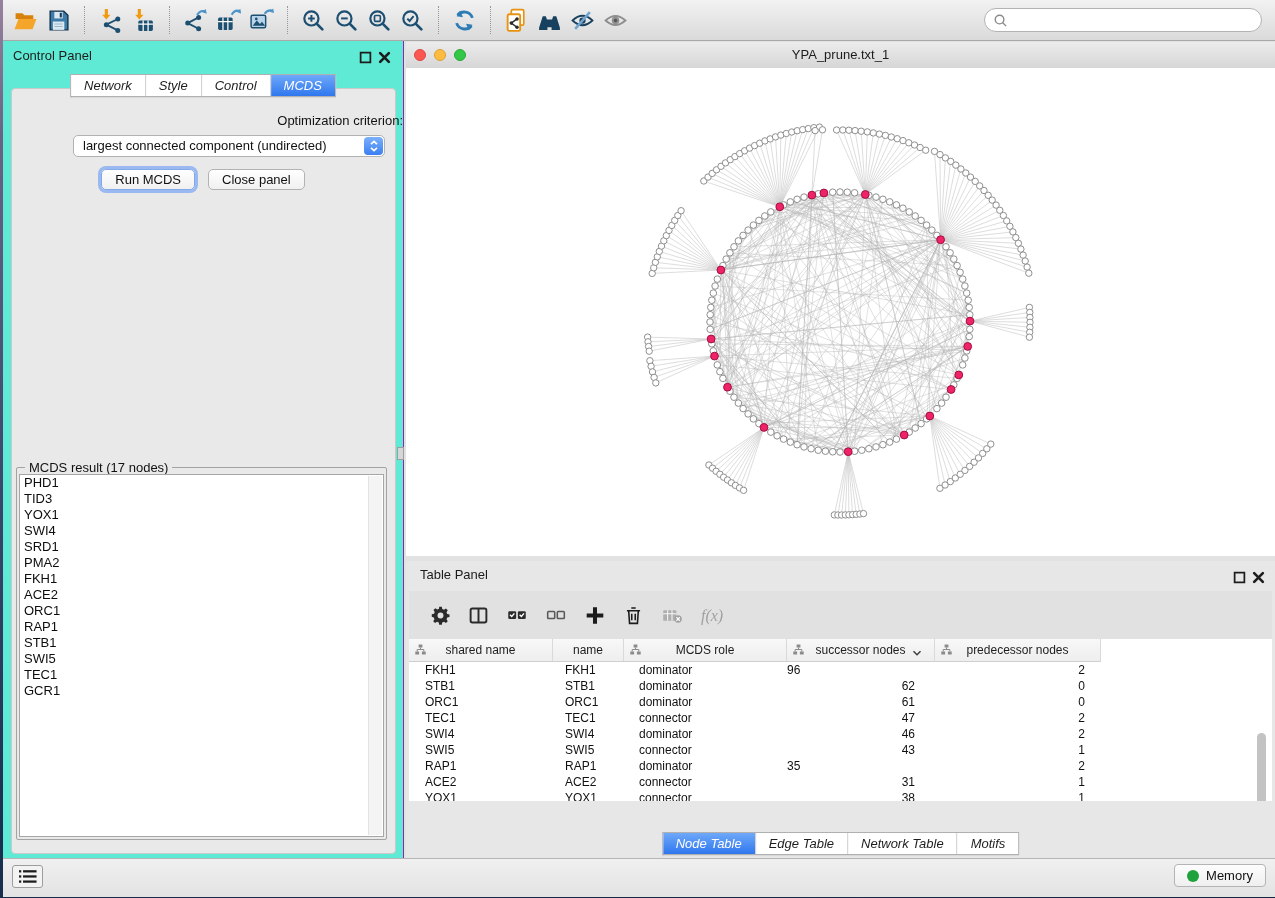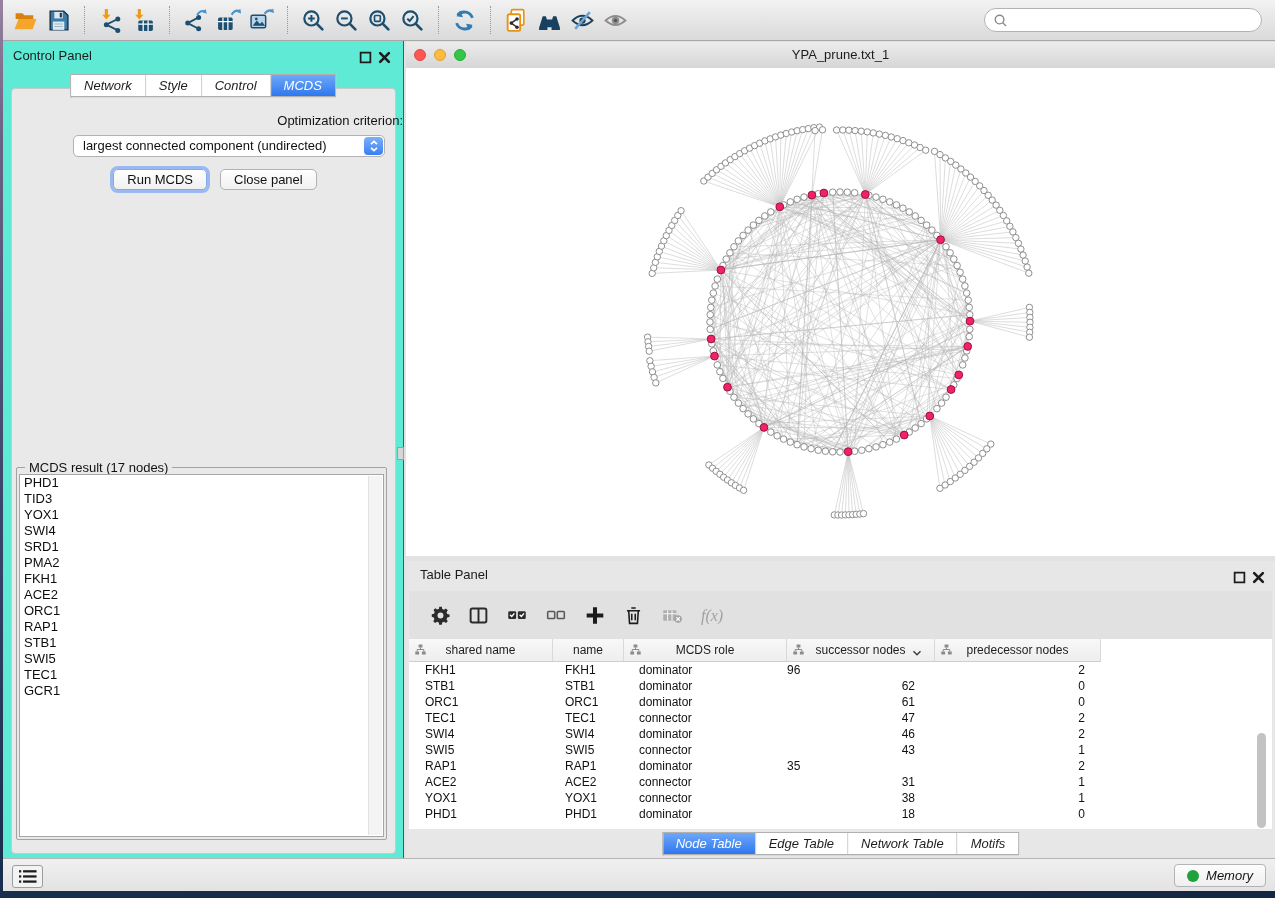--- a/index.html
+++ b/index.html
@@ -36,21 +36,21 @@
   .seg-tab{padding:0 13px;height:21px;line-height:21px;font-size:13px;color:#1e1e1e;border-left:1px solid #cfcfcf;white-space:nowrap;cursor:default;}
   .seg-tab:first-child{border-left:none;}
   .seg-tab.active{background:linear-gradient(#6ea8f8,#2f77ef);color:#fff;}
   #cp-tabs{top:33px;left:50%;transform:translateX(-50%);}
   #opt-label{top:72px;left:0;width:100%;text-align:right;font-size:13px;color:#111;}
   #opt-select{top:94px;left:42px;width:312px;height:22px;background:#fff;border:1px solid #b2b2b2;border-radius:5px;
      box-sizing:border-box;font-size:13px;line-height:20px;padding-left:9px;color:#111;cursor:default;margin-left:28px;}
   #opt-stepper{position:absolute;right:1px;top:1px;width:19px;height:18px;border-radius:4px;
      background:linear-gradient(#7cb0fa,#3a7ff2);display:flex;align-items:center;justify-content:center;}
   #opt-stepper svg{width:10px;height:14px;}
-  #cp-buttons{top:128px;left:0;width:100%;display:flex;justify-content:center;gap:13px;padding-left:12px;}
+  #cp-buttons{top:128px;left:0;width:100%;display:flex;justify-content:center;gap:13px;}
   .mac-btn{background:linear-gradient(#ffffff,#f0f0f0);border:1px solid #b2b2b2;border-radius:5px;height:21px;
      font-size:13px;color:#111;padding:0 13px;line-height:19px;box-sizing:border-box;cursor:default;}
   .focus-ring{box-shadow:0 0 0 3px rgba(110,160,245,.65);border-color:#84a9e9;}
   #mcds-group{left:13px;top:426px;width:369px;height:371px;border:1px solid #a3a3a3;border-radius:2px;}
   #mcds-legend{position:absolute;top:-8px;left:8px;background:#e9e9e9;padding:0 4px;font-size:13px;color:#111;}
   #mcds-list{position:absolute;left:2px;right:2px;top:6px;bottom:2px;background:#fff;border:1px solid #a6a6a6;overflow:hidden;}
   #mcds-scroll{position:absolute;right:1px;top:1px;bottom:1px;width:13px;background:#f4f4f4;border-left:1px solid #e2e2e2;}
   .mcds-item{font-size:13px;line-height:16px;padding-left:4px;color:#0d0d0d;}
   
   #network-window{left:406px;top:42px;width:869px;height:514px;}
@@ -66,35 +66,35 @@
   #v-splitter{left:397px;top:447px;width:7px;height:13px;background:#d6d6d6;border:1px solid #9e9e9e;box-sizing:border-box;}
   
   #table-panel{left:406px;top:561px;width:869px;height:297px;background:#e7e7e7;}
   #tp-title{left:14px;top:6px;}
   #tp-float{right:29px;top:9px;} #tp-close{right:10px;top:9px;}
   #tp-toolbar{position:absolute;left:3px;top:30px;right:3px;height:48px;background:#e1e1e1;
      display:flex;align-items:center;padding-left:21px;gap:17px;box-sizing:border-box;}
   .tt-btn{height:24px;display:flex;align-items:center;justify-content:center;cursor:default;}
   .tt-btn svg{height:21px;}
   .tt-btn.disabled{opacity:.9;}
-  #nt-table{position:absolute;left:3px;top:78px;right:3px;height:190px;background:#fff;overflow:hidden;}
+  #nt-table{position:absolute;left:3px;top:78px;right:3px;height:162px;background:#fff;overflow:hidden;}
   #nt-head{position:absolute;left:0;top:0;height:22px;display:flex;
      background:linear-gradient(#f8f8f8,#eeeeee);border-bottom:1px solid #cfcfcf;}
   .th{position:relative;display:flex;align-items:center;justify-content:center;box-sizing:border-box;
      border-right:1px solid #d9d9d9;font-size:12px;color:#1d1d1d;height:22px;cursor:default;}
   .th-ic{position:absolute;left:6px;top:5px;width:11px;height:11px;}
   .th-sort{position:absolute;right:12px;top:7px;width:10px;height:7px;}
   #nt-body{position:absolute;left:0;top:23px;right:0;bottom:0;}
   .tr{display:flex;height:16px;line-height:16px;font-size:12px;color:#111;}
   .td{box-sizing:border-box;overflow:hidden;white-space:nowrap;}
   #nt-scrollthumb{position:absolute;right:6px;top:94px;width:9px;height:95px;border-radius:5px;background:#c3c3c3;}
   #tp-tabs{position:absolute;top:271px;left:50%;transform:translateX(-50%);}
   
-  #status-bar{left:3px;top:858px;width:1272px;height:33px;background:linear-gradient(#f0f0f0,#e3e3e3);
-     border-top:1px solid #b5b5b5;box-sizing:border-box;font-style:italic;}
+  #status-bar{left:3px;top:858px;width:1272px;height:39px;background:linear-gradient(#f0f0f0,#e3e3e3);
+     border-top:1px solid #b5b5b5;box-sizing:border-box;}
   #menu-btn{position:absolute;left:9px;top:6px;width:29px;height:21px;background:#f3f3f3;border:1px solid #9d9d9d;
      border-radius:3px;display:flex;align-items:center;justify-content:center;}
   #memory-btn{position:absolute;right:9px;top:5px;height:23px;display:flex;align-items:center;gap:7px;
      background:linear-gradient(#fdfdfd,#efefef);border:1px solid #b4b4b4;border-radius:4px;padding:0 12px;font-size:13px;color:#111;box-sizing:border-box;}
   #memory-dot{width:12px;height:12px;border-radius:50%;background:#1fa23c;}
 </style>
 </head>
 <body>
 
 <div id="win-bg" class="abs"></div>

